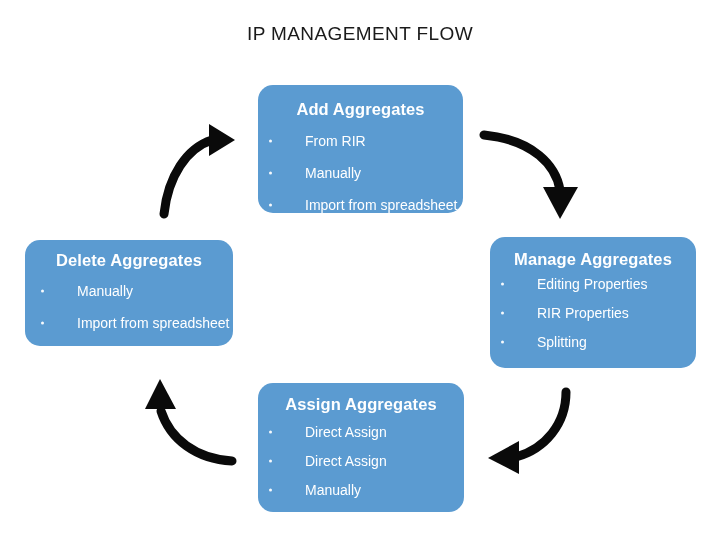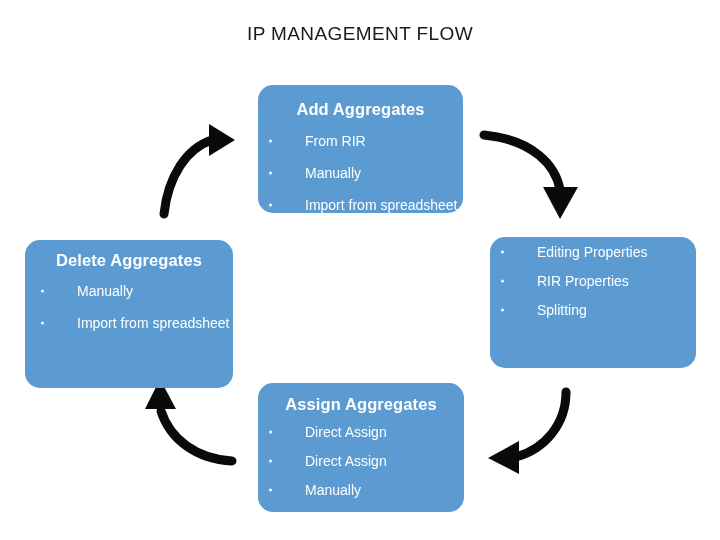--- a/index.html
+++ b/index.html
@@ -81,21 +81,21 @@
   #node-manage .node-list li { margin-bottom: 15px; }
 
   #node-assign {
     left: 258px; top: 383px; width: 206px; height: 129px;
   }
   #node-assign .node-title { margin-top: 12px; }
   #node-assign .node-list { margin-top: 11px; }
   #node-assign .node-list li { margin-bottom: 15px; }
 
   #node-delete {
-    left: 25px; top: 240px; width: 208px; height: 148px;
+    left: 25px; top: 240px; width: 208px; height: 106px;
   }
   #node-delete .node-title { margin-top: 11px; }
   #node-delete .node-list { margin-top: 14px; }
   #node-delete .node-list li { margin-bottom: 18px; padding-left: 52px; }
   #node-delete .node-list li .bullet { left: 16px; }
 
   .arrow-layer {
     position: absolute;
     left: 0; top: 0;
     width: 720px; height: 540px;
@@ -135,20 +135,21 @@
   <div class="node" id="node-add">
     <div class="node-title">Add Aggregates</div>
     <ul class="node-list">
       <li><span class="bullet"></span><span>From RIR</span></li>
       <li><span class="bullet"></span><span>Manually</span></li>
       <li><span class="bullet"></span><span>Import from spreadsheet</span></li>
     </ul>
   </div>
 
   <div class="node" id="node-manage">
+    <div class="node-title">Manage Aggregates</div>
     <ul class="node-list">
       <li><span class="bullet"></span><span>Editing Properties</span></li>
       <li><span class="bullet"></span><span>RIR Properties</span></li>
       <li><span class="bullet"></span><span>Splitting</span></li>
     </ul>
   </div>
 
   <div class="node" id="node-assign">
     <div class="node-title">Assign Aggregates</div>
     <ul class="node-list">

